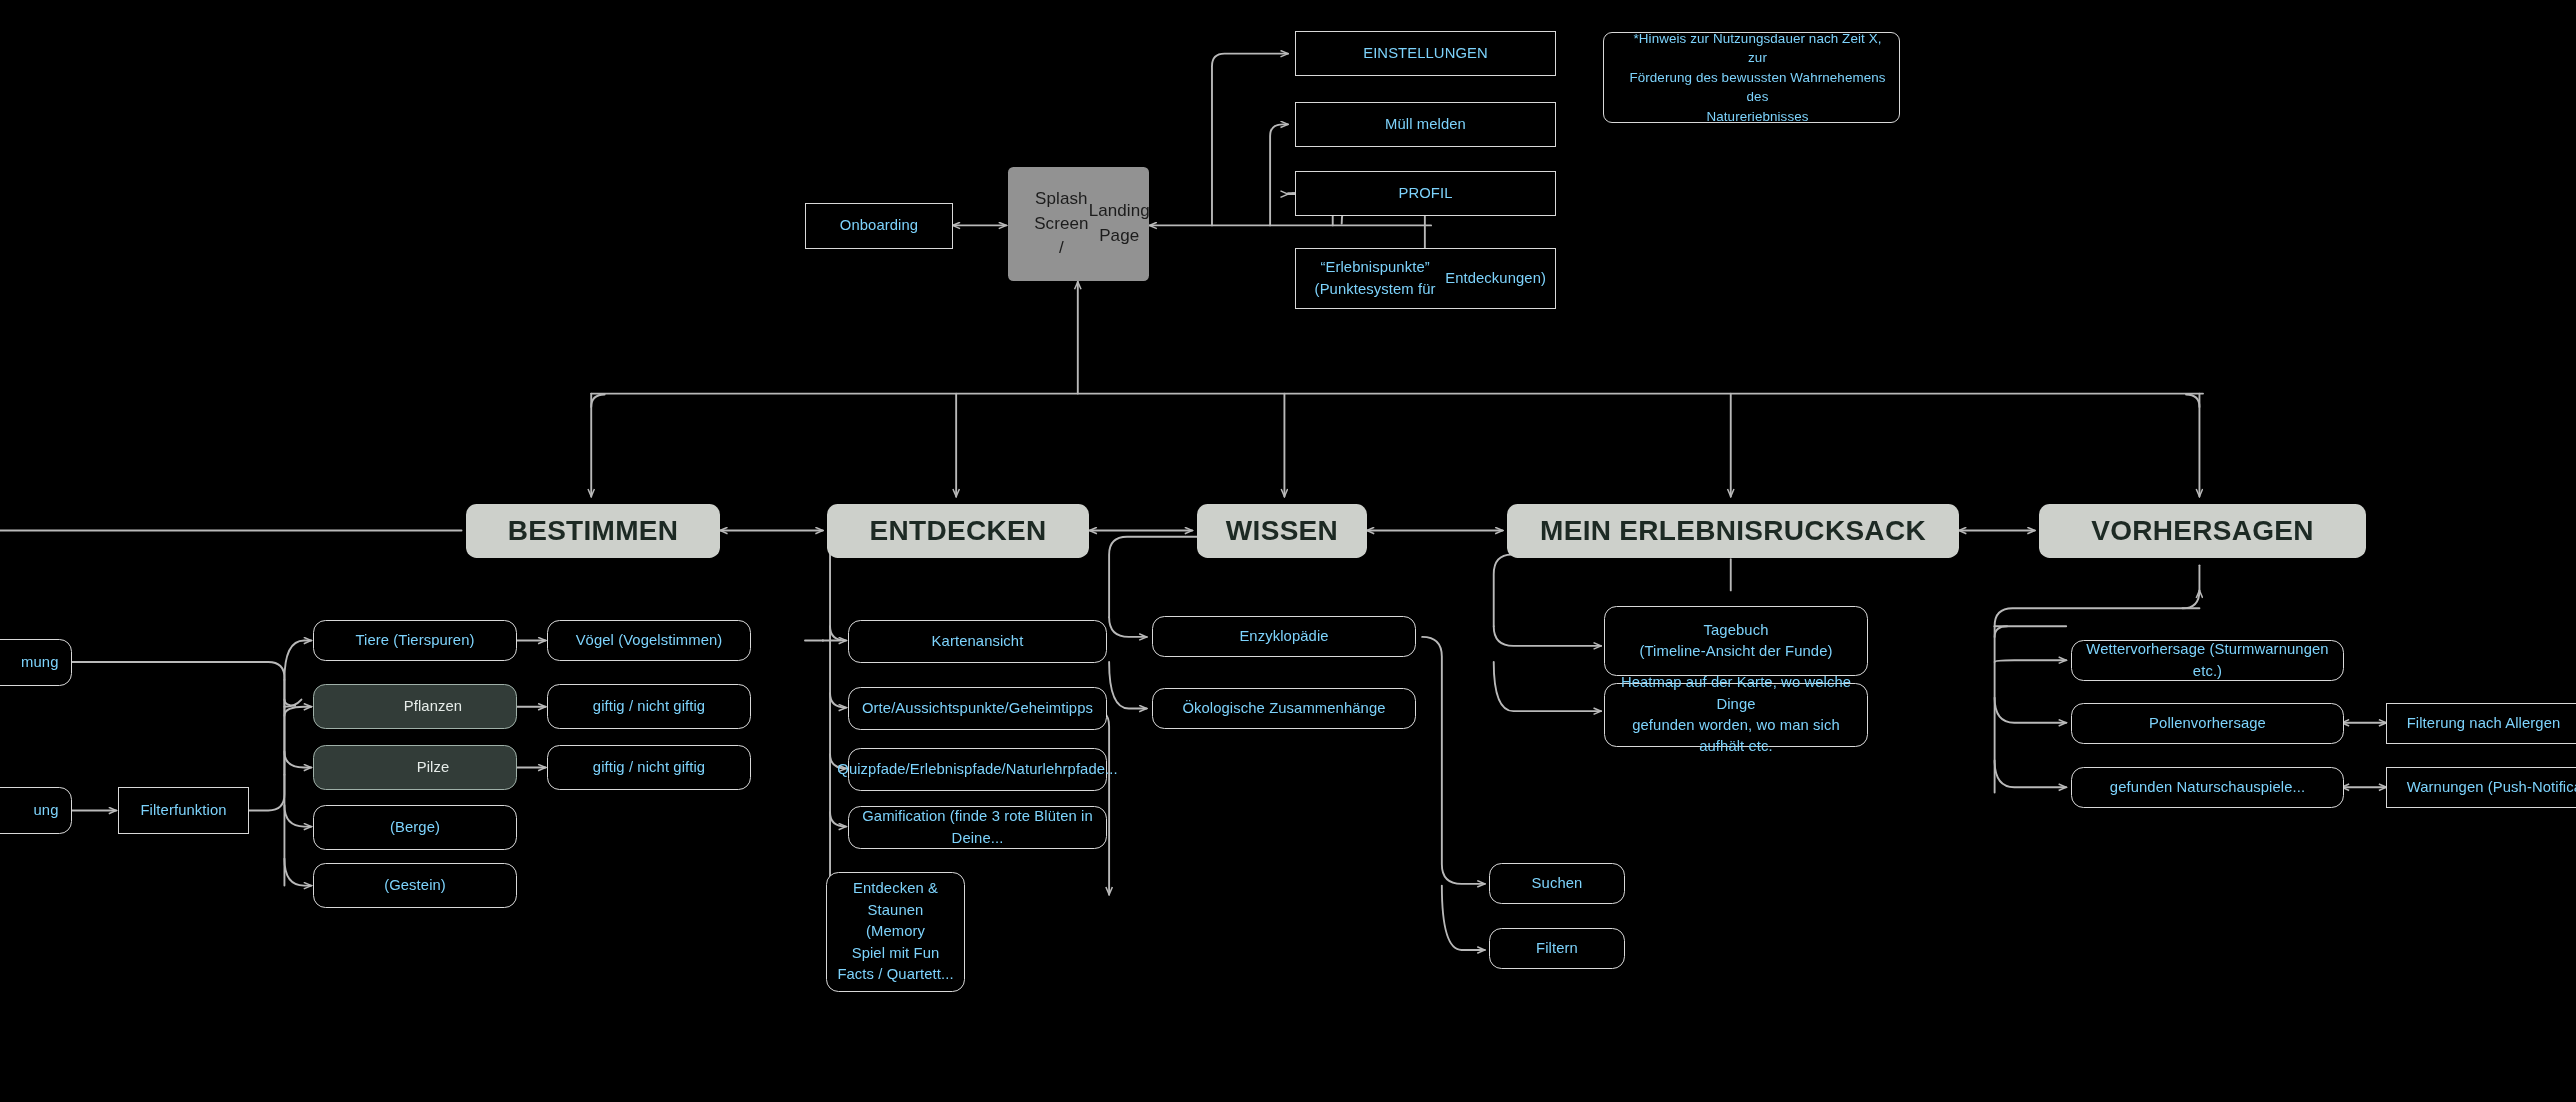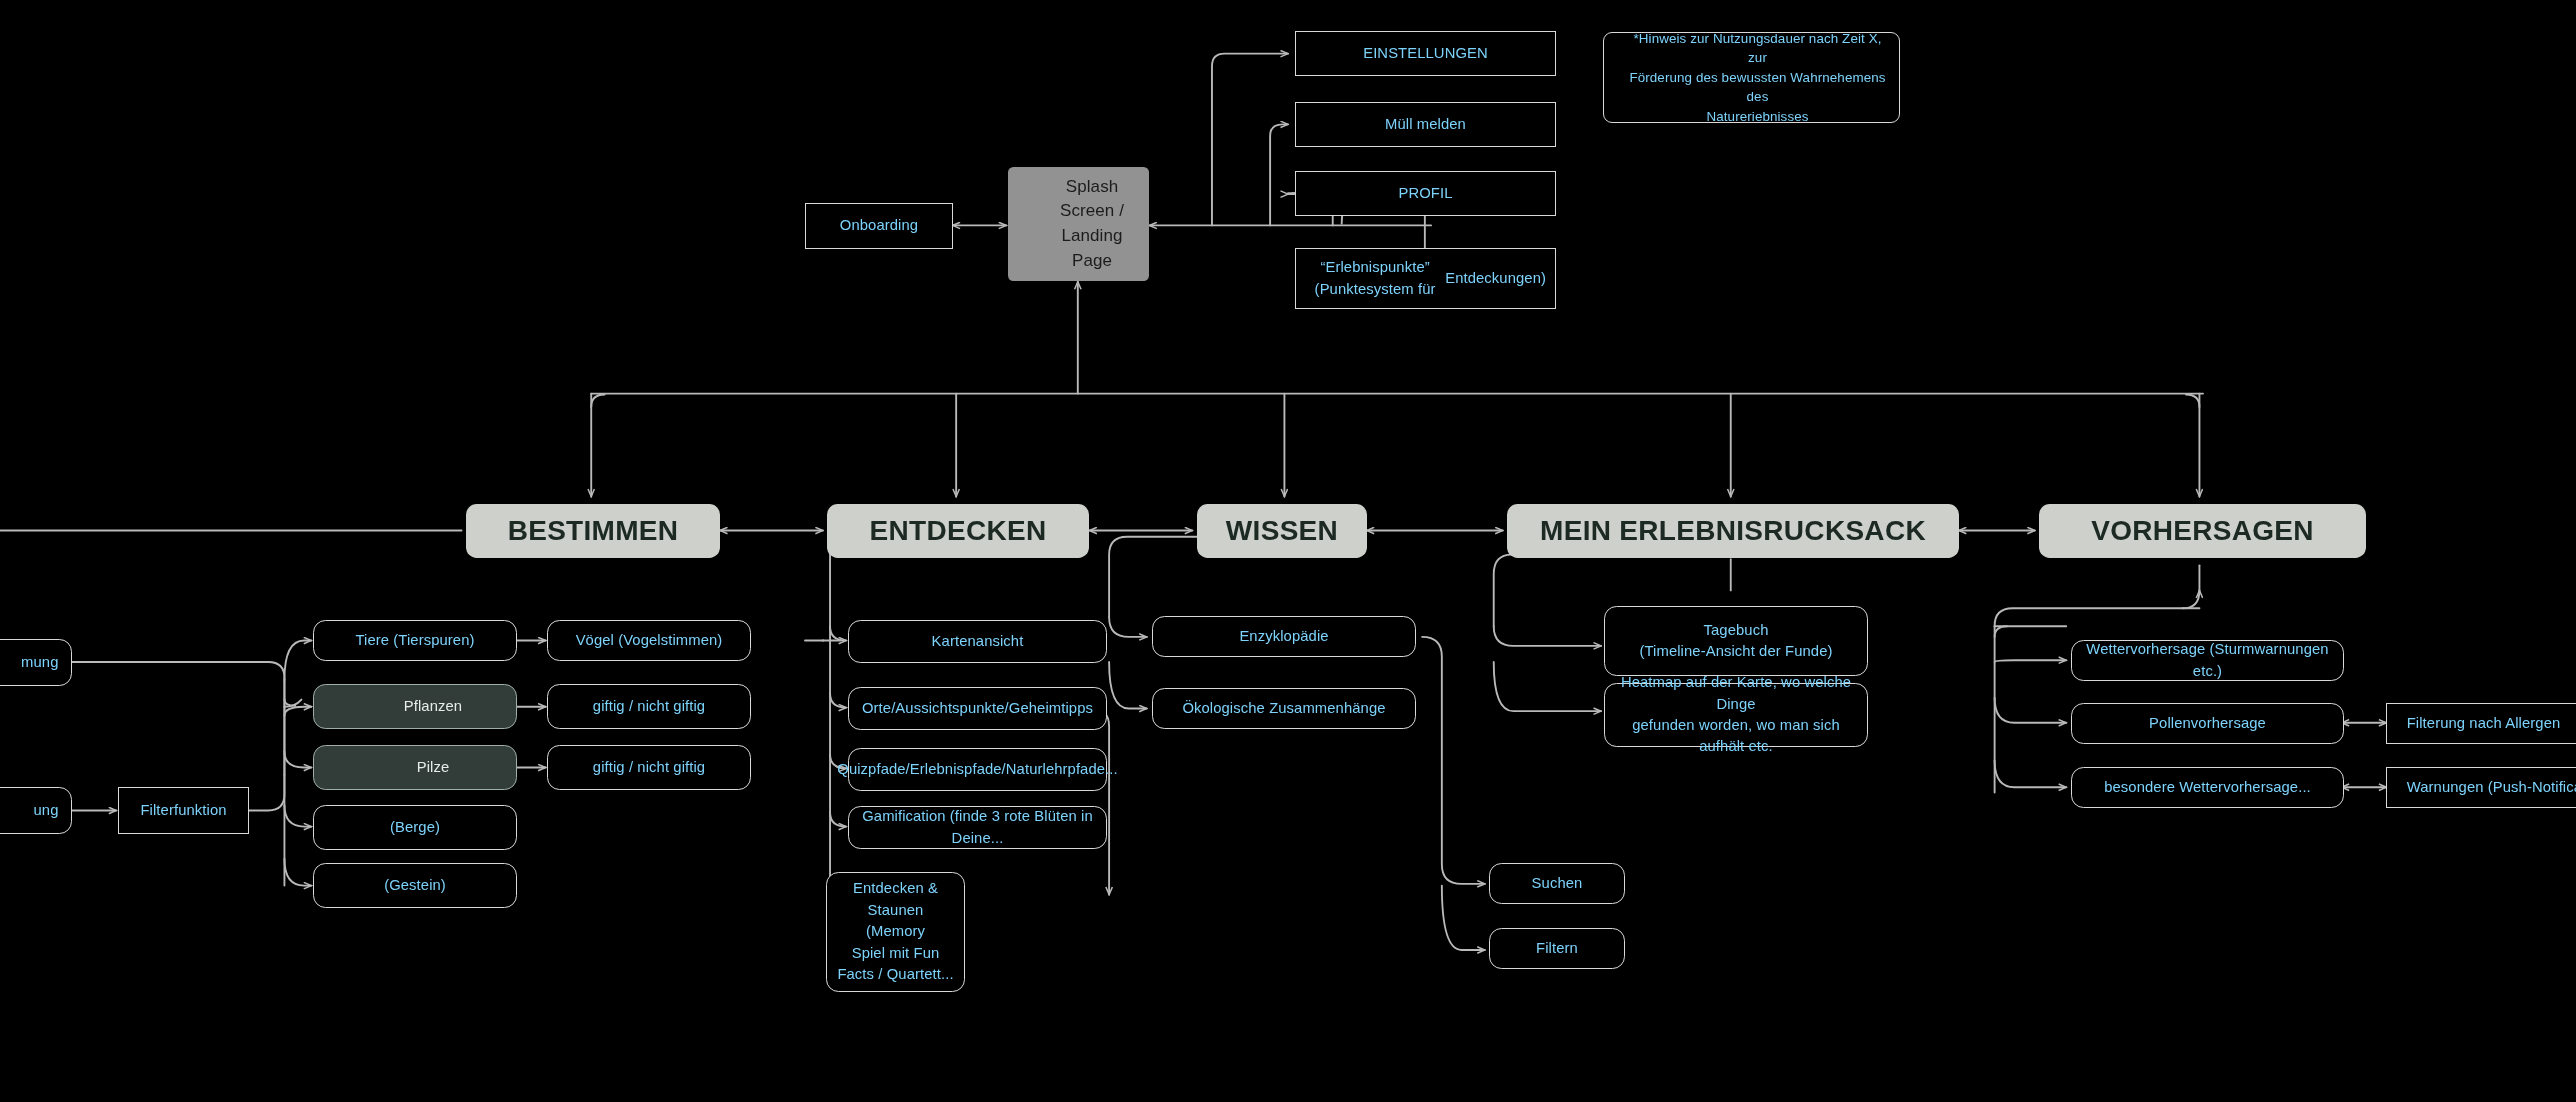--- a/index.html
+++ b/index.html
@@ -178,21 +178,21 @@
       <path d="M2618,808 L2668,808" marker-end="url(#ar)" marker-start="url(#arl)"></path>
 
       <path d="M2618,880 L2668,880" marker-end="url(#ar)" marker-start="url(#arl)"></path>
     </g>
   </svg>
 
   <div class="node sharp t16" style="left:805px;top:203px;width:148px;height:46px;">
     <span>Onboarding</span>
   </div>
 
-  <div class="node splash" style="left:1008px;top:167px;width:141px;height:114px;flex-direction:column;padding-left:36px;">
+  <div class="node splash" style="left:1008px;top:167px;width:141px;height:114px;flex-direction:row;padding-left:36px;">
     <span>Splash Screen /</span>
     <span>Landing Page</span>
   </div>
 
   <div class="node sharp t16" style="left:1295px;top:31px;width:261px;height:45px;">
     <span>EINSTELLUNGEN</span>
   </div>
 
   <div class="node sharp t16" style="left:1295px;top:102px;width:261px;height:45px;">
     <span>Müll melden</span>
@@ -316,21 +316,21 @@
     <span>gefunden worden, wo man sich aufhält etc.</span>
   </div>
 
   <div class="node round t16" style="left:2071px;top:640px;width:273px;height:41px;">
     <span>Wettervorhersage (Sturmwarnungen etc.)</span>
   </div>
   <div class="node round t16" style="left:2071px;top:703px;width:273px;height:41px;">
     <span>Pollenvorhersage</span>
   </div>
   <div class="node round t16" style="left:2071px;top:767px;width:273px;height:41px;">
-    <span>besondere Wettervorhersage...</span>
+    <span>gefunden Naturschauspiele...</span>
   </div>
 
   <div class="node sharp t16" style="left:2386px;top:703px;width:237px;height:41px;justify-content:flex-start;padding-left:19.7px;">
     <span>Filterung nach Allergen</span>
   </div>
   <div class="node sharp t16" style="left:2386px;top:767px;width:237px;height:41px;justify-content:flex-start;padding-left:19.7px;">
     <span>Warnungen (Push-Notification)</span>
   </div>
 
 </div>

